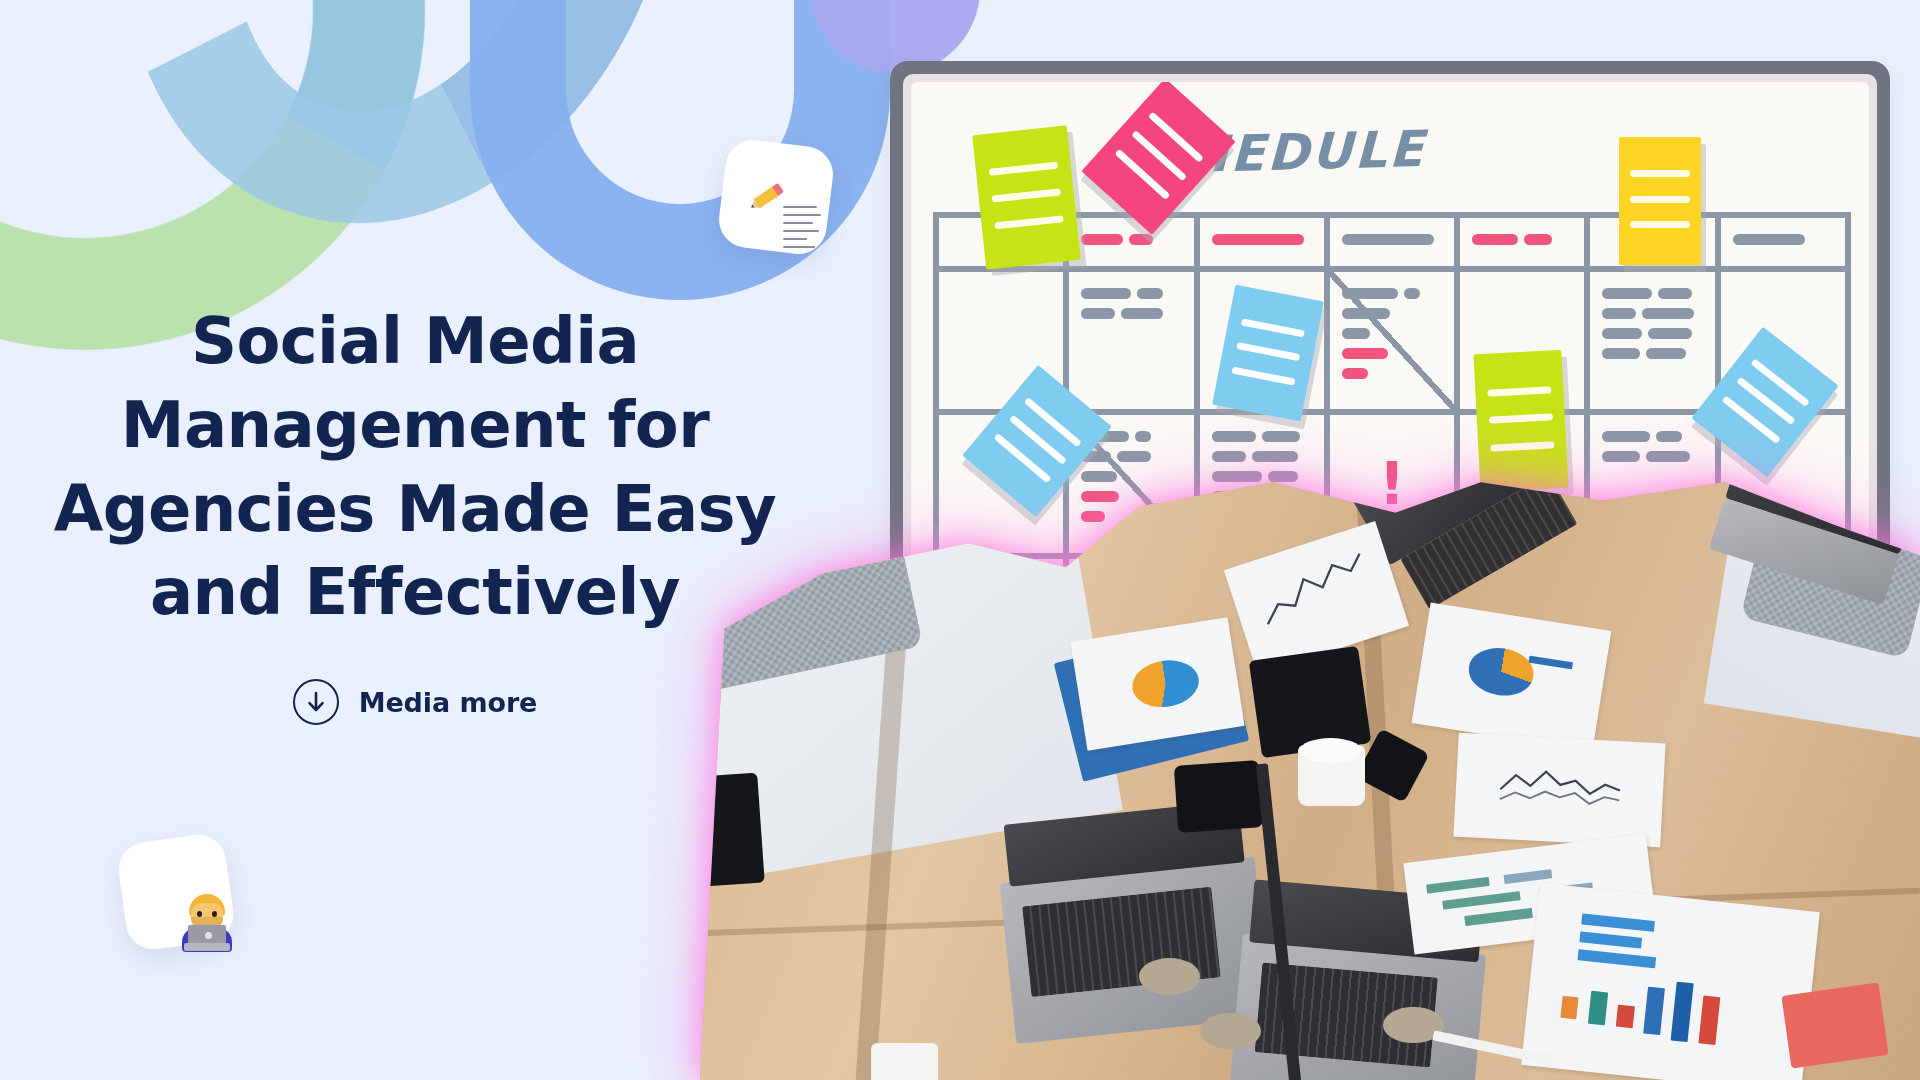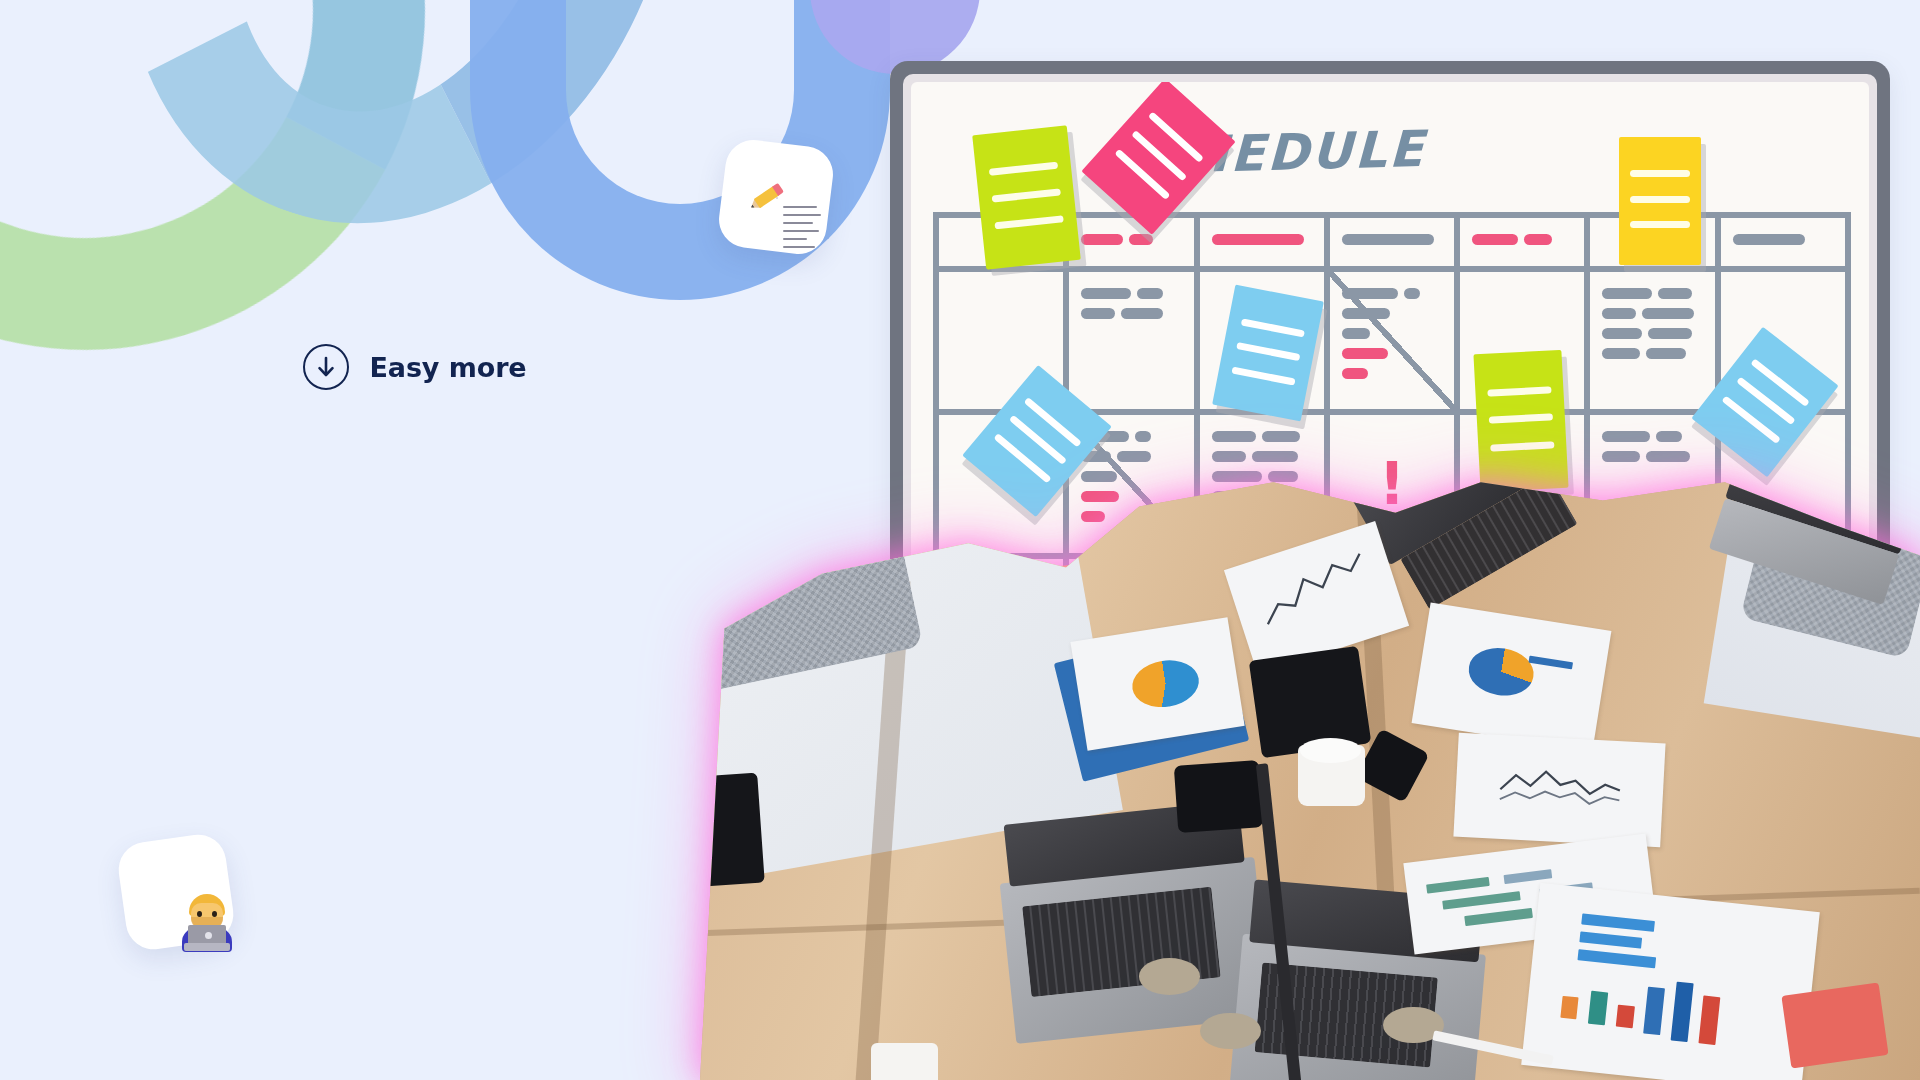--- a/index.html
+++ b/index.html
@@ -393,28 +393,32 @@
         <span class="tech-eye r"></span>
         <span class="tech-shirt"></span>
         <span class="tech-laptop-lid"></span>
         <span class="tech-logo"></span>
         <span class="tech-laptop-base"></span>
       </span>
     </span>
   </div>
 
   <div class="hero-copy">
+    <h1 class="hero-title">Social Media
+Management for
+Agencies Made Easy
+and Effectively</h1>
     <div class="read-more">
       <span class="read-more-icon">
         <svg width="22" height="24" viewBox="0 0 22 24" aria-hidden="true">
           <line x1="11" y1="3" x2="11" y2="19" stroke="#122450" stroke-width="2.6" stroke-linecap="round"></line>
           <path d="M4.5 13.2 L11 20 L17.5 13.2" fill="none" stroke="#122450" stroke-width="2.6" stroke-linecap="round" stroke-linejoin="round"></path>
         </svg>
       </span>
-      <span class="read-more-label">Easy more</span>
+      <span class="read-more-label">Media more</span>
     </div>
   </div>
 
   <div class="whiteboard">
     <div class="whiteboard-inner">
       <div class="whiteboard-surface">
 
         <div class="schedule-title">SCHEDULE</div>
 
         <div class="sched-grid" id="sched-grid">

